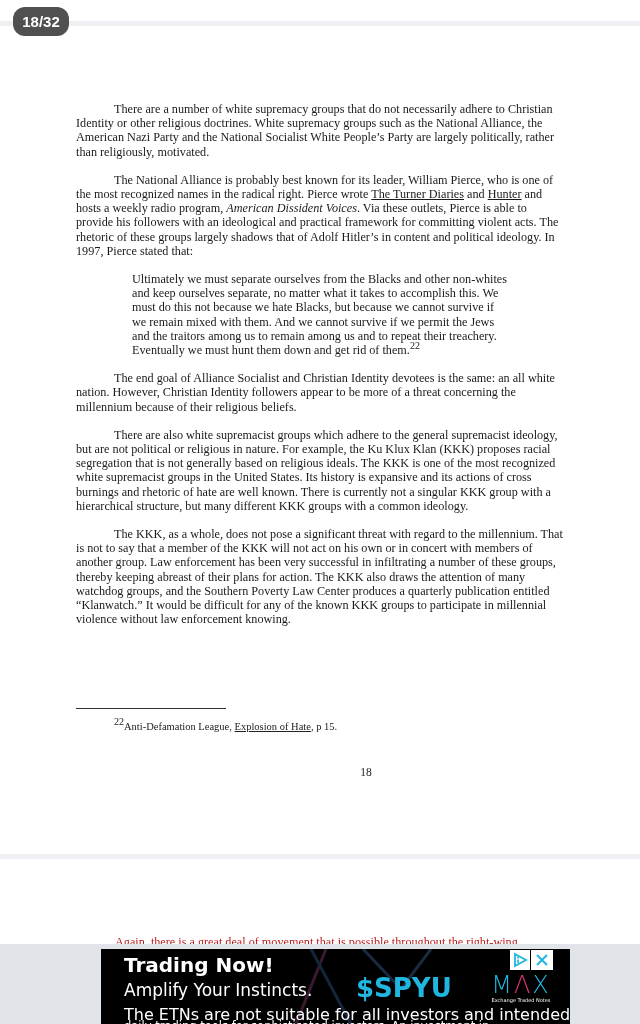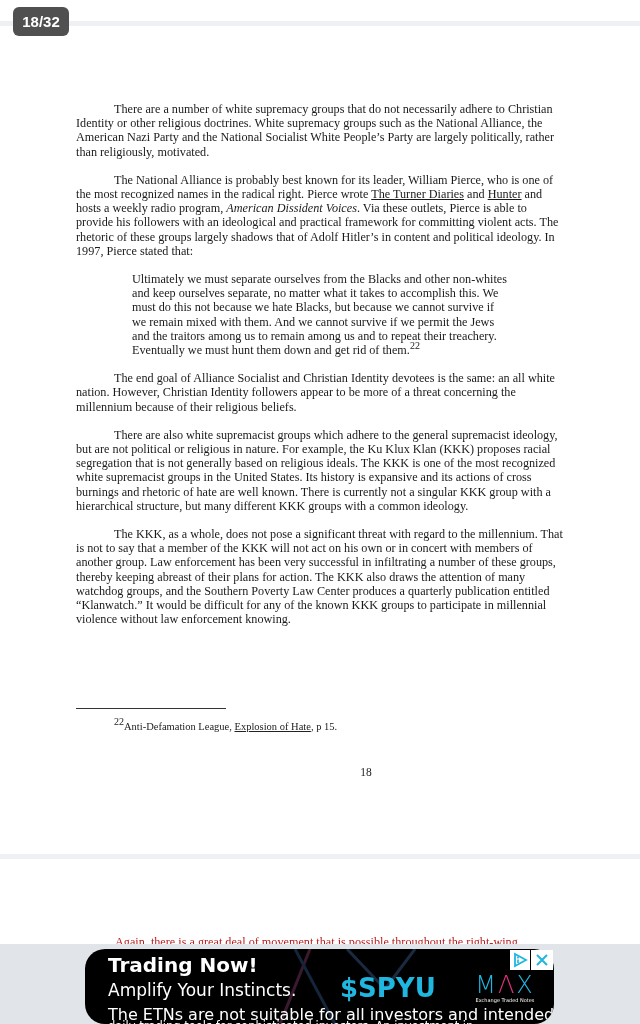--- a/index.html
+++ b/index.html
@@ -8,21 +8,21 @@
     background: #ffffff;
     font-family: "Liberation Serif", serif;
     color: #111;
   }
   .top-divider {
     position: absolute; left: 0; top: 21px; width: 640px; height: 5px;
     background: #eef0f4;
   }
   .page-counter {
     position: absolute; left: 13px; top: 7px; height: 29px; width: 56px;
-    background: #505050; color: #fff; border-radius: 6px;
+    background: #505050; color: #fff; border-radius: 12px;
     font-family: "Liberation Sans", sans-serif; font-size: 15px; font-weight: bold;
     display: flex; align-items: center; justify-content: center;
     z-index: 3;
   }
   .page {
     position: absolute; left: 0; top: 26px; width: 640px; height: 828px;
     background: #fff;
   }
   .content {
     position: absolute; left: 76px; top: 76px; width: 488px;
@@ -55,24 +55,23 @@
   }
   .next-page-text {
     position: absolute; left: 115px; top: 935px; font-size: 12.2px; color: #b91c1c;
     white-space: nowrap;
   }
   .ad-bar {
     position: absolute; left: 0; top: 944px; width: 640px; height: 80px;
     background: #e1e4e9;
   }
   .ad {
-    position: absolute; left: 85px; top: 949px; width: 469px; height: 75px;
+    position: absolute; left: 101px; top: 949px; width: 469px; height: 75px;
     background: #000; overflow: hidden;
     font-family: "DejaVu Sans", sans-serif;
-    border-radius: 20px;
   }
   .ad-bg-lines { position: absolute; left: 0; top: 0; width: 469px; height: 75px; }
   .ad-title { position: absolute; left: 23px; top: 4px; color: #fff; font-weight: bold; font-size: 20px; }
   .ad-sub { position: absolute; left: 23px; top: 31px; color: #fff; font-size: 17px; }
   .ad-ticker { position: absolute; left: 255px; top: 24px; color: #1fb6df; font-weight: bold; font-size: 26px; }
   .ad-disclaimer { position: absolute; left: 23px; top: 56px; color: #fff; font-size: 16px; white-space: nowrap; }
   .ad-disclaimer2 { position: absolute; left: 23px; top: 70px; color: #fff; font-size: 11.5px; white-space: nowrap; }
   .ad-brand { position: absolute; left: 390px; top: 22px; width: 60px; text-align: center; }
   .ad-brand-logo { color: #1fb6df; font-size: 24px; letter-spacing: 2px; font-family: "DejaVu Sans", sans-serif; font-weight: 300; }
   .ad-brand-logo .a { color: #e0307a; }

